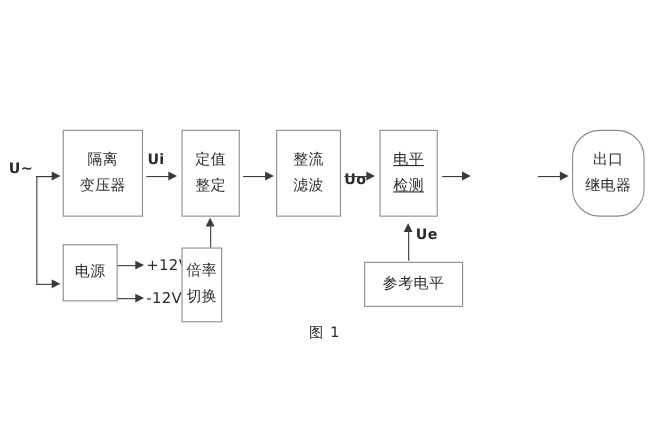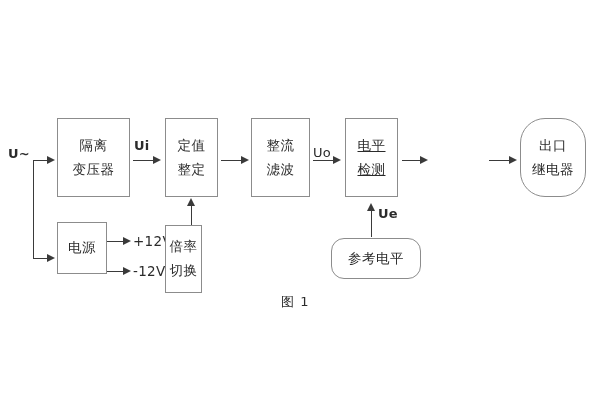--- a/index.html
+++ b/index.html
@@ -87,21 +87,21 @@
   </div>
 
   <div class="hline" style="left:221px;top:160px;width:22px;"></div>
   <div class="arrow-r" style="left:241px;top:155.5px;"></div>
 
   <div class="box two" style="left:251px;top:118px;width:59px;height:79px;">
     <span class="ln">整流</span>
     <span class="ln">滤波</span>
   </div>
 
-  <div class="label sig" style="left:313px;top:145px;font-weight:normal;">Uo</div>
+  <div class="label sig" style="left:313px;top:156px;font-weight:bold;">Uo</div>
   <div class="hline" style="left:313px;top:160px;width:22px;"></div>
   <div class="arrow-r" style="left:333px;top:155.5px;"></div>
 
   <div class="box two" style="left:345px;top:118px;width:53px;height:79px;text-decoration:underline;">
     <span class="ln">电平</span>
     <span class="ln">检测</span>
   </div>
 
   <div class="hline" style="left:402px;top:160px;width:20px;"></div>
   <div class="arrow-r" style="left:420px;top:155.5px;"></div>
@@ -128,21 +128,21 @@
   <div class="label volt" style="left:133px;top:263px;">-12V</div>
 
   <div class="box two" style="left:165px;top:225px;width:37px;height:68px;">
     <span class="ln">倍率</span>
     <span class="ln">切换</span>
   </div>
 
   <div class="vline" style="left:191px;top:205px;height:20px;"></div>
   <div class="arrow-u" style="left:186.5px;top:198px;"></div>
 
-  <div class="box" style="left:331px;top:238px;width:90px;height:41px;border-radius:13px;">
+  <div class="box" style="left:331px;top:238px;width:90px;height:41px;">
     <span class="ln">参考电平</span>
   </div>
 
   <div class="vline" style="left:371px;top:210px;height:27px;"></div>
   <div class="arrow-u" style="left:366.5px;top:203px;"></div>
   <div class="label sig" style="left:378px;top:206px;font-weight:bold;">Ue</div>
 
   <div class="label caption" style="left:281px;top:293px;">图 1</div>
 
 </div>

